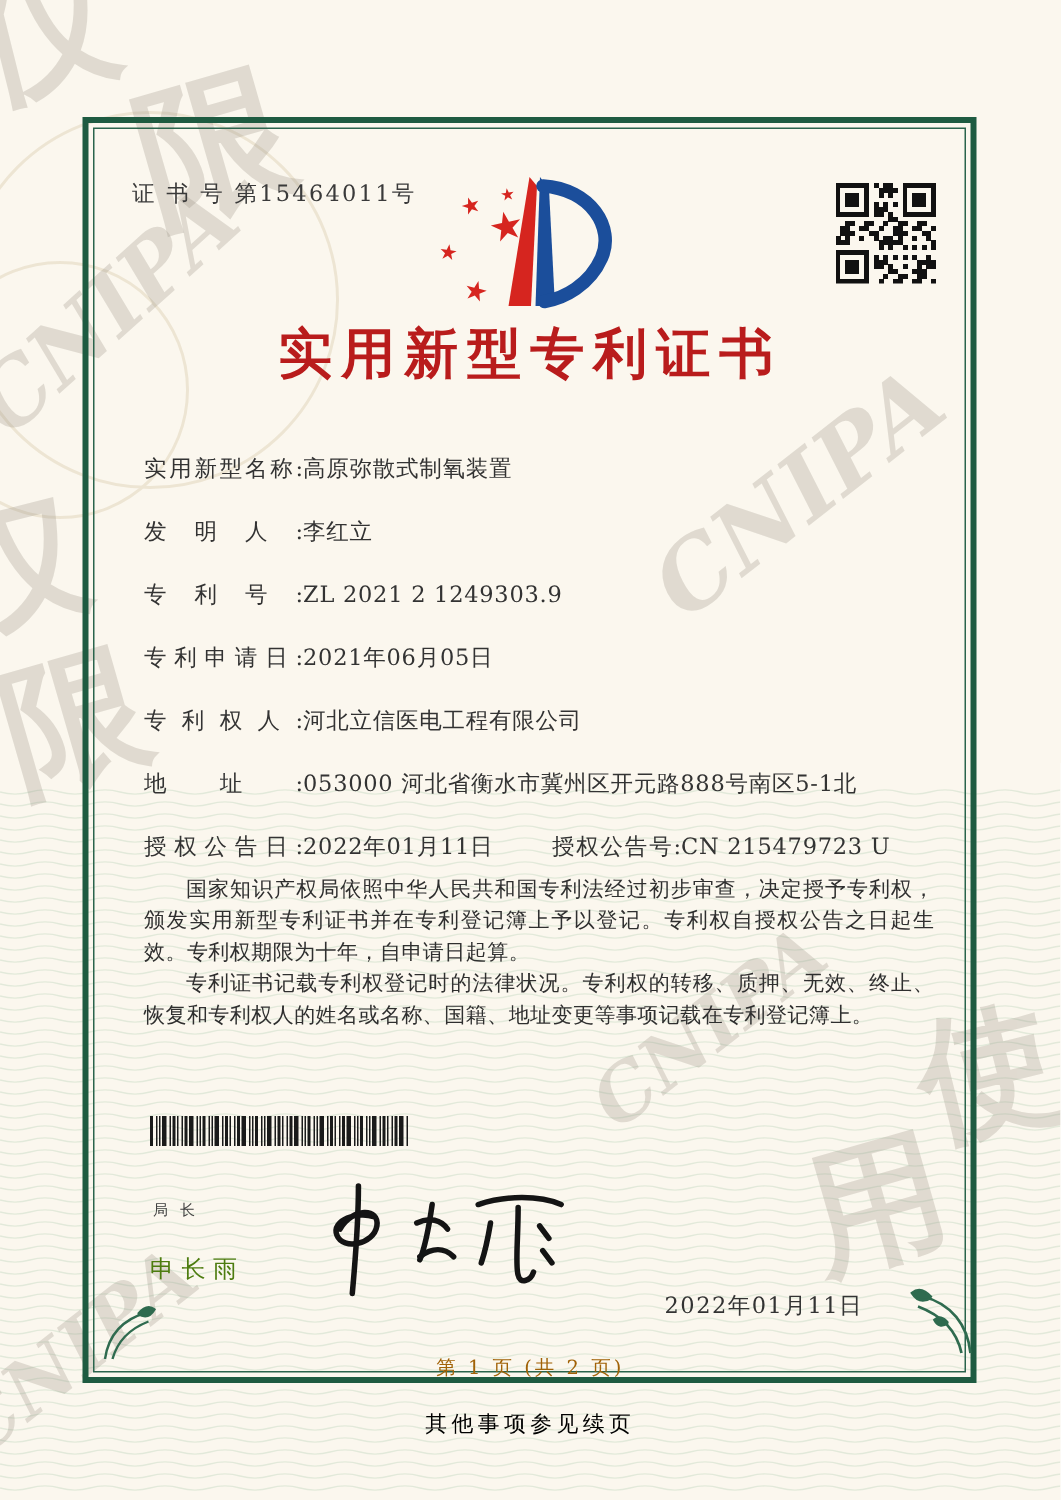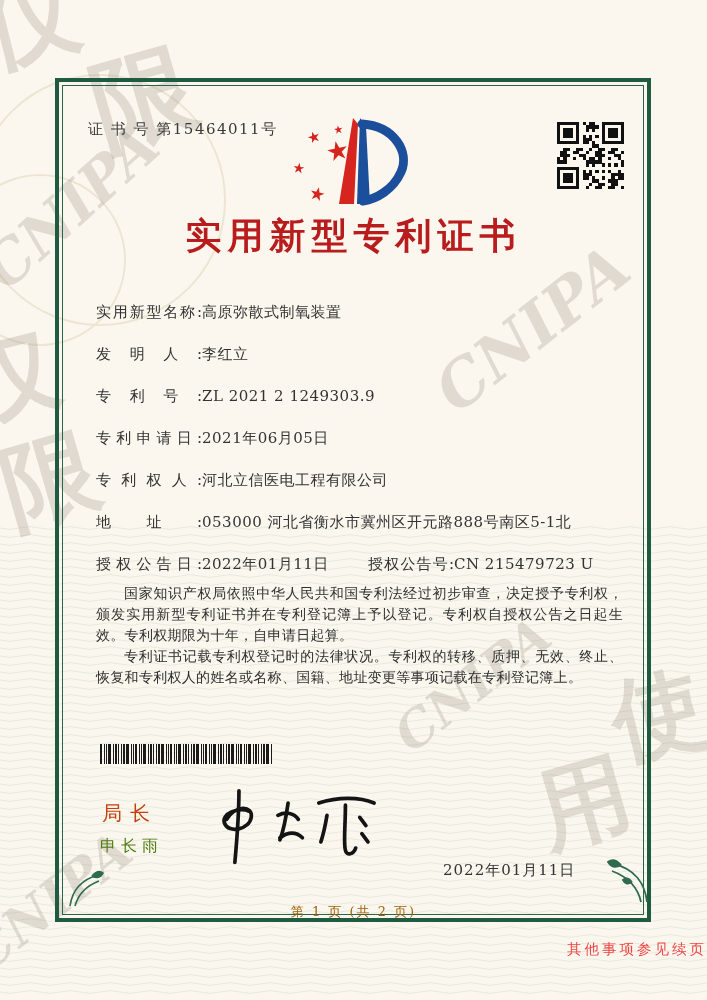--- a/index.html
+++ b/index.html
@@ -46,28 +46,28 @@
   .lab{display:inline-block;width:106px;text-align:justify;text-align-last:justify;
     vertical-align:top;white-space:nowrap;}
   .val{margin-left:0;letter-spacing:.5px;}
   .pairB{position:absolute;left:272px;top:0;}
   .pairB .lab{width:86px;}
   .para{left:96px;width:527px;font-size:14px;line-height:21px;letter-spacing:.3px;
     text-indent:2em;color:#2f2f2f;text-align:justify;}
   .p1{top:583px;}
   .p2{top:646px;}
   .barcode{left:100px;top:744px;width:176px;height:20px;}
-  .sig-title{left:102px;top:800px;font-size:20px;letter-spacing:8px;color:#c2410c;}
+  .sig-title{left:102px;top:800px;font-size:10px;letter-spacing:8px;color:#404040;}
   .sig-name{left:100px;top:836px;font-size:16px;letter-spacing:5px;color:#4d7c0f;text-align:right;}
   .signature{left:198px;top:780px;width:215px;height:88px;}
   .issue-date{left:443px;top:861px;font-size:15px;letter-spacing:1px;color:#333;}
   .page-num{left:0;top:903px;width:707px;text-align:center;font-size:13px;
     letter-spacing:2px;color:#a16207;}
-  .cont-note{left:0;top:940px;width:707px;text-align:right;font-size:14.5px;
-    letter-spacing:3px;color:#ef4444;}
+  .cont-note{left:0;top:940px;width:707px;text-align:center;font-size:14.5px;
+    letter-spacing:3px;color:#000000;}
   .ornament-l{left:66px;top:866px;}
   .ornament-r{left:606px;top:854px;transform:scaleX(-1);}
 </style>
 </head>
 <body>
 
 <div class="page">
 
   <svg id="waves" xmlns="http://www.w3.org/2000/svg">
       <path d="M0 3 q10 2.8 20 0 q10 -2.8 20 0 q10 2.8 20 0 q10 -2.8 20 0 q10 2.8 20 0 q10 -2.8 20 0 q10 2.8 20 0 q10 -2.8 20 0 q10 2.8 20 0 q10 -2.8 20 0 q10 2.8 20 0 q10 -2.8 20 0 q10 2.8 20 0 q10 -2.8 20 0 q10 2.8 20 0 q10 -2.8 20 0 q10 2.8 20 0 q10 -2.8 20 0 q10 2.8 20 0 q10 -2.8 20 0 q10 2.8 20 0 q10 -2.8 20 0 q10 2.8 20 0 q10 -2.8 20 0 q10 2.8 20 0 q10 -2.8 20 0 q10 2.8 20 0 q10 -2.8 20 0 q10 2.8 20 0 q10 -2.8 20 0 q10 2.8 20 0 q10 -2.8 20 0 q10 2.8 20 0 q10 -2.8 20 0 q10 2.8 20 0 q10 -2.8 20 0"></path>

